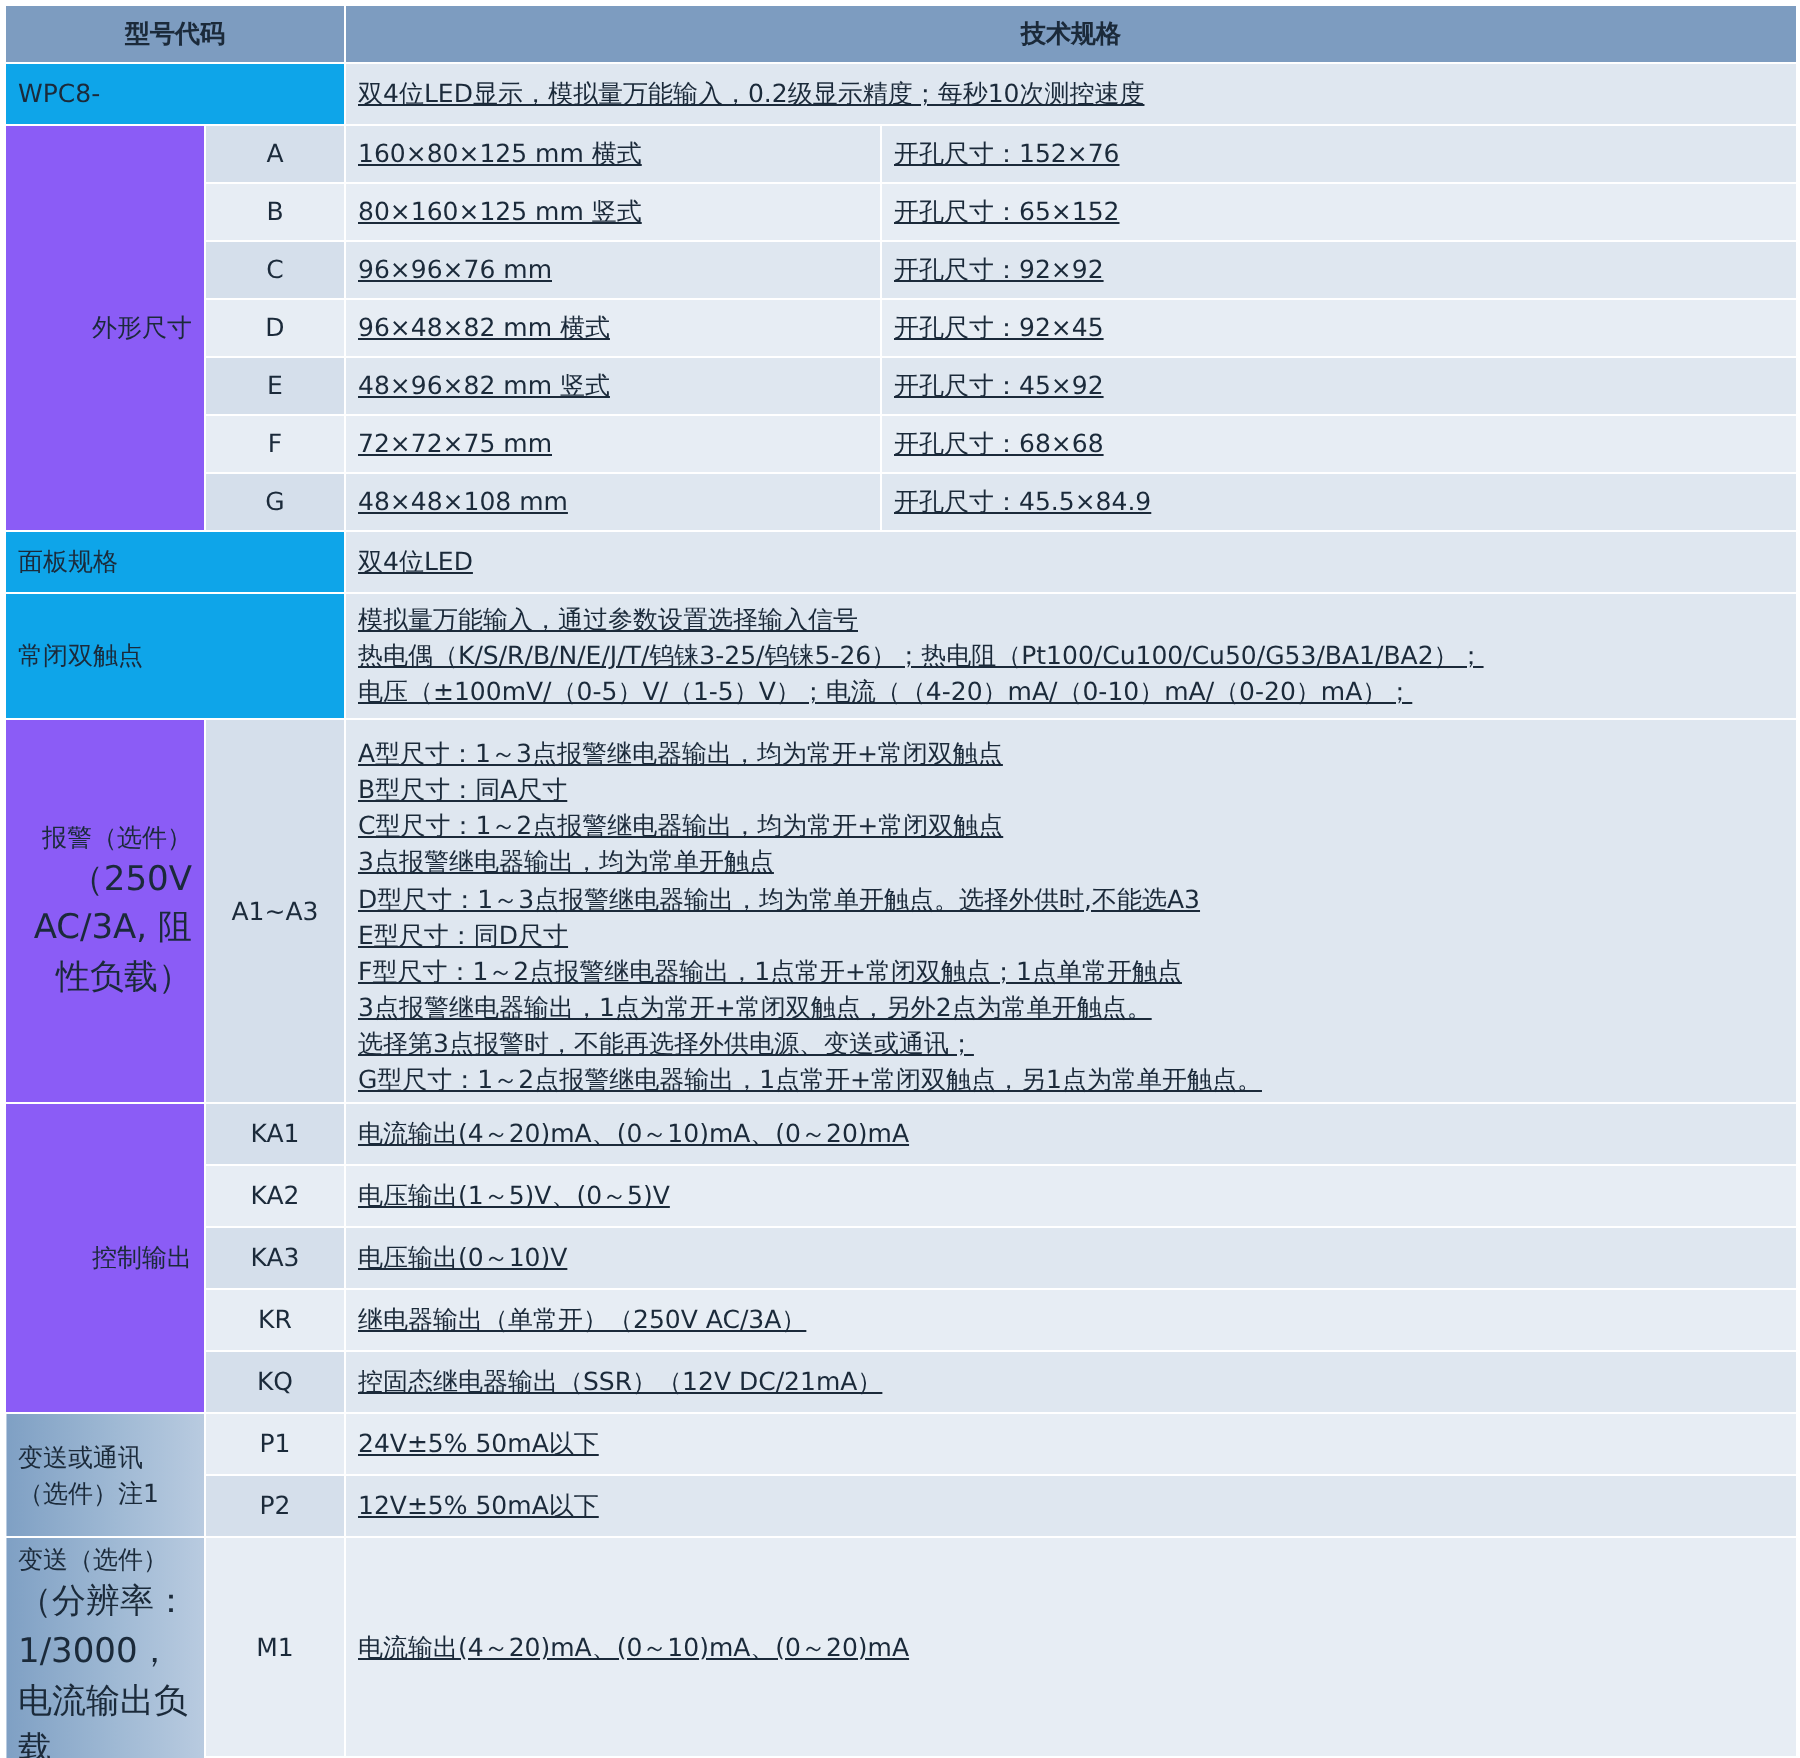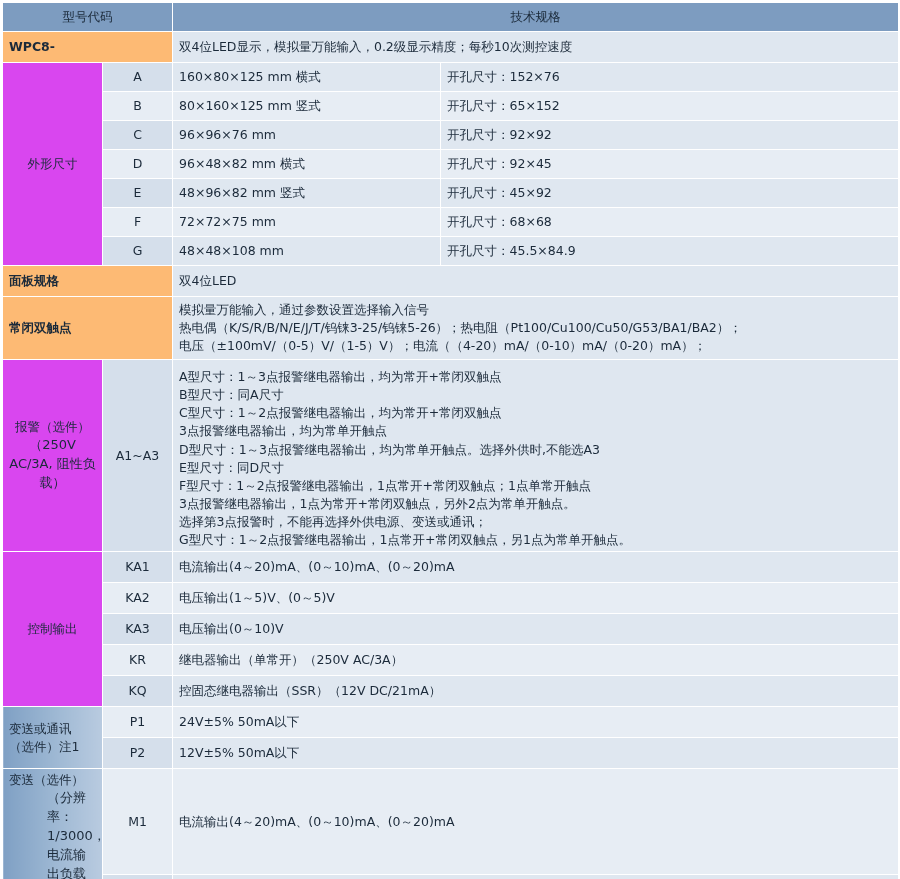--- a/index.html
+++ b/index.html
@@ -7,32 +7,32 @@
   #sheet{width:900px;height:879px;position:relative;background:#fff;box-sizing:border-box;}
   table.spec{border-collapse:collapse;width:896px;margin:2px;table-layout:fixed;}
   table.spec td{
     border:1px solid #ffffff;
     font-size:12.5px;
     color:#1b2a3a;
     padding:2px 6px;
     vertical-align:middle;
     line-height:1.45;
   }
-  .hdr{background:#7d9cc0;color:#ffffff;text-align:center;font-size:13px;font-weight:normal;}
-  .lbl{background:#d946ef;color:#ffffff;text-align:center;font-size:12.5px;}
-  .lbl-left{background:#fdba74;color:#ffffff;text-align:left;font-size:12.5px;padding-left:10px;font-weight:bold;}
+  .hdr{background:#7d9cc0;color:#ffffff;text-align:center;font-size:13px;font-weight:bold;}
+  .lbl{background:#8b5cf6;color:#ffffff;text-align:right;font-size:12.5px;}
+  .lbl-left{background:#0ea5e9;color:#ffffff;text-align:left;font-size:12.5px;padding-left:10px;}
   .lbl-grad{
     background:linear-gradient(to right,#7fa0c4 0%,#9fb9d4 55%,#b9cbe0 100%);
     color:#ffffff;text-align:left;font-size:12.5px;padding-left:10px;
   }
   .code{background:#d5dfeb;color:#1b2a3a;text-align:center;font-size:12.5px;}
-  .val{background:#dfe7f0;color:#1b2a3a;text-align:left;font-size:12.5px;}
+  .val{background:#dfe7f0;color:#1b2a3a;text-align:left;font-size:12.5px;text-decoration:underline;}
   .val-lite{background:#e7edf4;}
-  .small{font-size:13px;}
-  .multi{white-space:pre-line;margin-left:38px;}
+  .small{font-size:17px;}
+  .multi{white-space:pre-line;}
   .pad-left{padding-left:10px;}
   .tall{height:24px;}
 </style>
 </head>
 <body>
 
 <div id="sheet">
 <table class="spec">
   <colgroup>
     <col style="width:100px">

